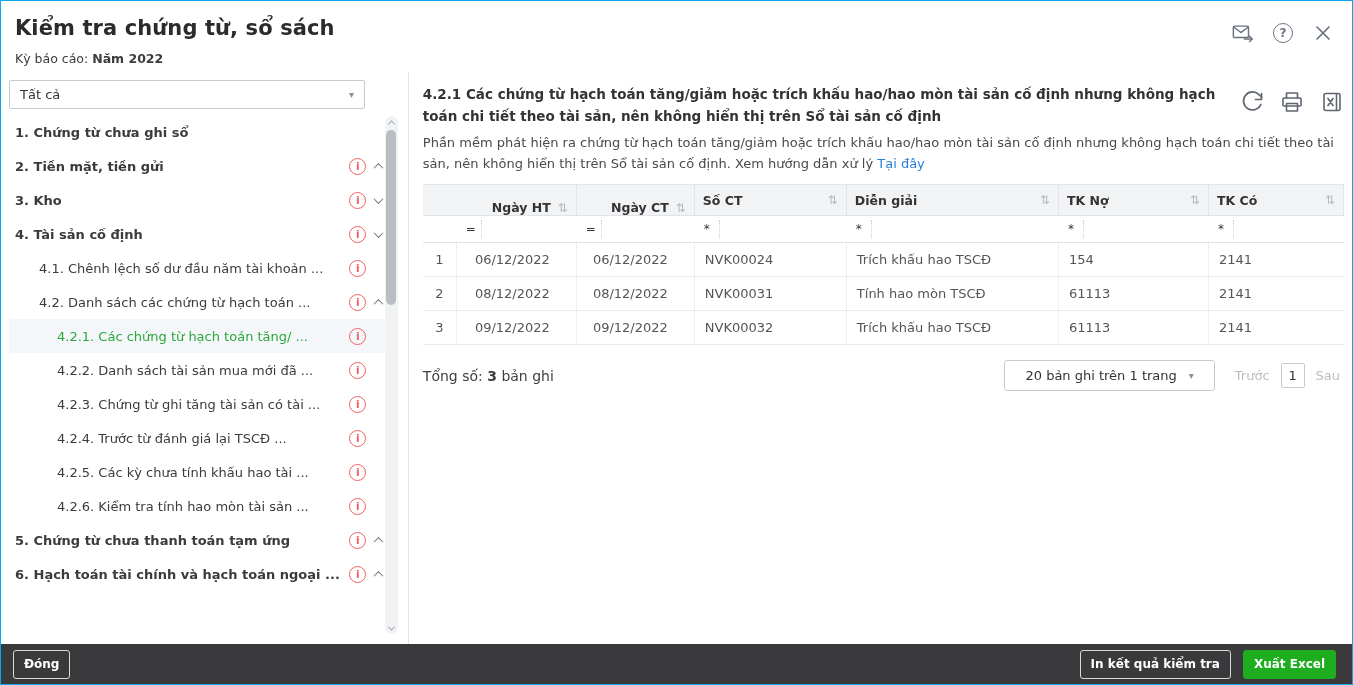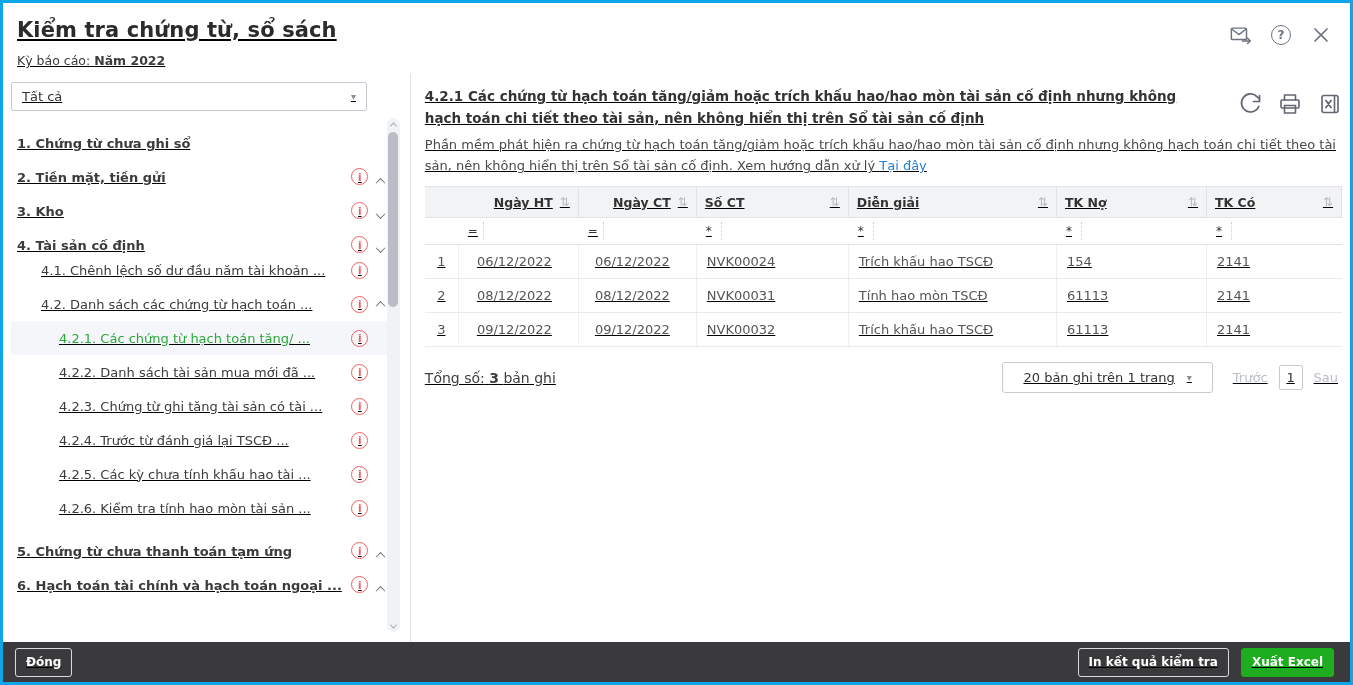--- a/index.html
+++ b/index.html
@@ -1,20 +1,20 @@
 <!DOCTYPE html>
 <html style="--accent_green: #1ead1e; --selected_green: #2ca83b; --info_red: #f16061; --link_blue: #2a80d8; --footer_dark: #3a3a3c;"><head>
 <meta charset="utf-8">
 <style>
   * { box-sizing: border-box; margin: 0; padding: 0; }
   html,body { width:1353px; height:685px; background:#fff; }
   body { font-family:"DejaVu Sans","Liberation Sans",sans-serif; }
 
-  .window { width:1353px; height:685px; border:3px solid #0ea5e9; background:#fff;
-            display:flex; flex-direction:column; overflow:hidden;text-decoration:underline; }
+  .window { width:1353px; height:685px; border:1px solid #0ea5e9; background:#fff;
+            display:flex; flex-direction:column; overflow:hidden; }
 
   
   .hdr { flex:0 0 auto; position:relative; padding:15px 14px 6px 14px; }
   .hdr-title { font-size:21px; font-weight:700; color:#2b2b2b; letter-spacing:.1px; }
   .hdr-icons { position:absolute; top:21px; right:18px; display:flex; align-items:center; gap:18px; color:#6b7280; }
   .hic { width:22px; height:22px; display:flex; align-items:center; justify-content:center; cursor:pointer; }
   .help-circle { width:20px; height:20px; border:1.6px solid #6b7280; border-radius:50%;
                  font-size:12px; font-weight:700; color:#6b7280; display:flex; align-items:center; justify-content:center; }
   .period { margin-top:11px; font-size:12.5px; color:#3c3c3c; }
   .period b { font-weight:700; }
@@ -24,21 +24,21 @@
 
   .sidebar { flex:0 0 372px; border-right:1px solid #e2e4e8; padding:8px 0 0 8px; position:relative; }
   .filter-select { width:356px; height:29px; border:1px solid #c6cad1; background:#fff; border-radius:2px;
                    display:flex; align-items:center; justify-content:space-between; padding:0 10px;
                    font-size:13px; color:#333; cursor:pointer; }
   .caret { color:#8a8f99; font-size:10px; }
 
   .tree { margin-top:6px; position:relative; padding-right:20px; height:505px; overflow:hidden; }
   .tree-item { height:34px; display:flex; align-items:center; white-space:nowrap; font-size:13px; color:#3b3b3b; cursor:pointer; }
   .tree-item.bold .tree-label { font-weight:700; }
-  .tree-item.lvl0 { padding-left:6px;align-items:flex-end; }
+  .tree-item.lvl0 { padding-left:6px; }
   .tree-item.lvl1 { padding-left:30px; }
   .tree-item.lvl2 { padding-left:48px;justify-content:center; }
   .tree-item.selected { background:#f4f6f9; }
   .tree-item.selected .tree-label { color:var(--selected_green,#2ca83b); }
   .tree-label { overflow:hidden; flex:0 1 auto; padding-right:6px; }
   .slot-info { margin-left:auto; width:24px; display:flex; justify-content:center; flex:0 0 auto; }
   .slot-chev { width:18px; display:flex; justify-content:center; flex:0 0 auto; }
   .info-icon { width:17px; height:17px; border:1.6px solid var(--info_red,#f16061); border-radius:50%;
                color:var(--info_red,#f16061); font-size:10.5px; font-weight:700;
                display:flex; align-items:center; justify-content:center; }
@@ -62,21 +62,21 @@
   .link { color:var(--link_blue,#2a80d8); cursor:pointer; }
 
   
   .tbl { margin-top:10px; border-top:1px solid #e3e5e8; }
   .trow { display:flex; align-items:stretch; }
   .thead { background:#f2f3f5; height:31px; border-bottom:1px solid #dfe2e6; }
   .th { display:flex; align-items:center; padding:0 8px; font-size:12.5px; font-weight:700; color:#333;
         border-right:1px solid #e0e2e6; min-width:0; cursor:pointer; }
   .th:first-child { border-right:none; }
   .th.al-left  { justify-content:space-between; }
-  .th.al-right { justify-content:flex-end; gap:7px; }
+  .th.al-right { justify-content:flex-end; gap:7px;align-items:flex-end; }
   .sort { color:#b4bac2; font-size:12px; font-weight:400; }
   .tfilter { height:27px; border-bottom:1px solid #e0e2e6; background:#fff; }
   .fc { display:flex; align-items:center; padding:0 0 0 9px; min-width:0; }
   .fsym { font-size:12px; color:#333; width:15px; flex:0 0 auto; }
   .fsep { width:0; align-self:stretch; margin:4px 0; border-right:1px dotted #ccd0d5; }
   .tr { height:34px; border-bottom:1px solid #e8eaed; background:#fff; }
   .td { display:flex; align-items:center; padding:0 10px; font-size:13px; color:#555;
         border-right:1px dotted #dfe2e6; min-width:0; overflow:hidden; white-space:nowrap; }
   .td:last-child, .fc:last-child { border-right:none; }
   .td.al-center { justify-content:center; }

